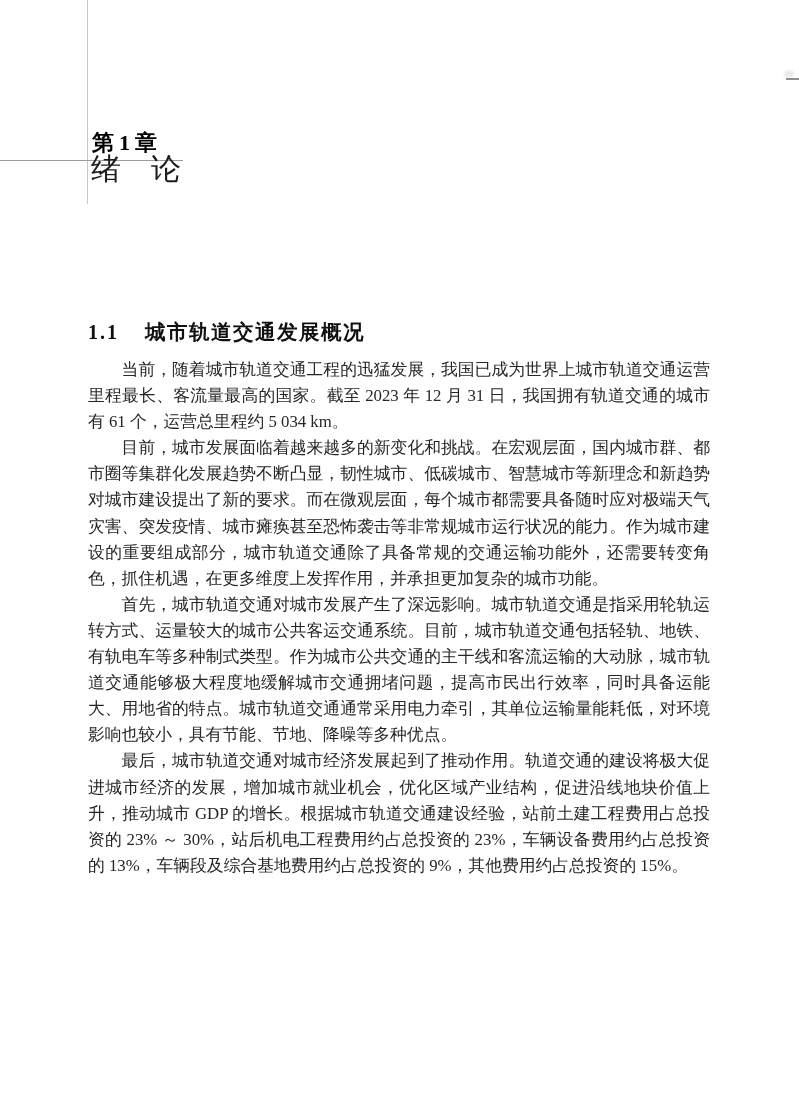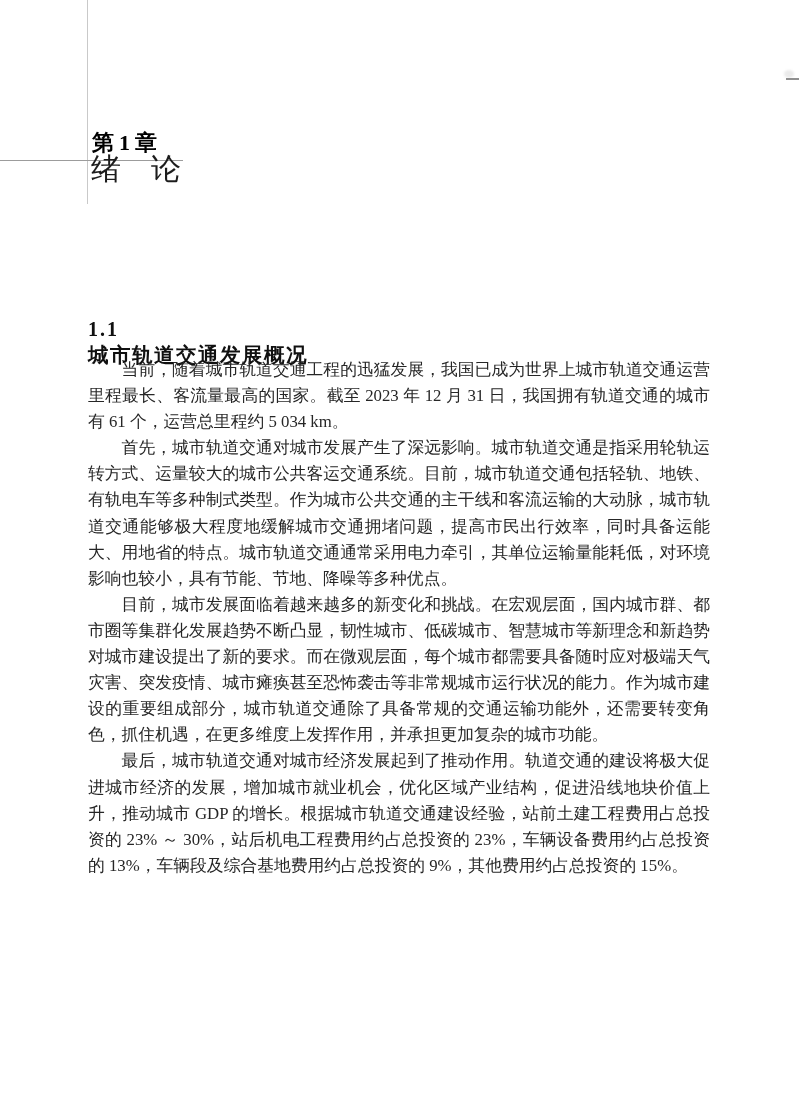--- a/index.html
+++ b/index.html
@@ -64,21 +64,20 @@
 
   
   .section-heading {
     position: absolute;
     left: 88px; top: 318px;
     display: flex;
     align-items: baseline;
     font-weight: bold;
     color: #101010;
     white-space: nowrap;
-    flex-direction: column;
   }
   .section-number {
     font-size: 20px;
     letter-spacing: 2px;
     margin-right: 26px;
     font-family: "Liberation Serif", "DejaVu Serif", serif;
   }
   .section-title {
     font-size: 20.5px;
     letter-spacing: 1.5px;
@@ -111,16 +110,16 @@
 <div class="chapter-number">第1章</div>
 <div class="chapter-title">绪　论</div>
 
 <div class="section-heading">
   <span class="section-number">1.1</span>
   <span class="section-title">城市轨道交通发展概况</span>
 </div>
 
 <div class="body-text">
   <p>当前，随着城市轨道交通工程的迅猛发展，我国已成为世界上城市轨道交通运营里程最长、客流量最高的国家。截至 2023 年 12 月 31 日，我国拥有轨道交通的城市有 61 个，运营总里程约 5 034 km。</p>
+  <p>目前，城市发展面临着越来越多的新变化和挑战。在宏观层面，国内城市群、都市圈等集群化发展趋势不断凸显，韧性城市、低碳城市、智慧城市等新理念和新趋势对城市建设提出了新的要求。而在微观层面，每个城市都需要具备随时应对极端天气灾害、突发疫情、城市瘫痪甚至恐怖袭击等非常规城市运行状况的能力。作为城市建设的重要组成部分，城市轨道交通除了具备常规的交通运输功能外，还需要转变角色，抓住机遇，在更多维度上发挥作用，并承担更加复杂的城市功能。</p>
   <p>首先，城市轨道交通对城市发展产生了深远影响。城市轨道交通是指采用轮轨运转方式、运量较大的城市公共客运交通系统。目前，城市轨道交通包括轻轨、地铁、有轨电车等多种制式类型。作为城市公共交通的主干线和客流运输的大动脉，城市轨道交通能够极大程度地缓解城市交通拥堵问题，提高市民出行效率，同时具备运能大、用地省的特点。城市轨道交通通常采用电力牵引，其单位运输量能耗低，对环境影响也较小，具有节能、节地、降噪等多种优点。</p>
-  <p>目前，城市发展面临着越来越多的新变化和挑战。在宏观层面，国内城市群、都市圈等集群化发展趋势不断凸显，韧性城市、低碳城市、智慧城市等新理念和新趋势对城市建设提出了新的要求。而在微观层面，每个城市都需要具备随时应对极端天气灾害、突发疫情、城市瘫痪甚至恐怖袭击等非常规城市运行状况的能力。作为城市建设的重要组成部分，城市轨道交通除了具备常规的交通运输功能外，还需要转变角色，抓住机遇，在更多维度上发挥作用，并承担更加复杂的城市功能。</p>
   <p>最后，城市轨道交通对城市经济发展起到了推动作用。轨道交通的建设将极大促进城市经济的发展，增加城市就业机会，优化区域产业结构，促进沿线地块价值上升，推动城市 GDP 的增长。根据城市轨道交通建设经验，站前土建工程费用占总投资的 23% ～ 30%，站后机电工程费用约占总投资的 23%，车辆设备费用约占总投资的 13%，车辆段及综合基地费用约占总投资的 9%，其他费用约占总投资的 15%。</p>
 </div>
 
 </body></html>

